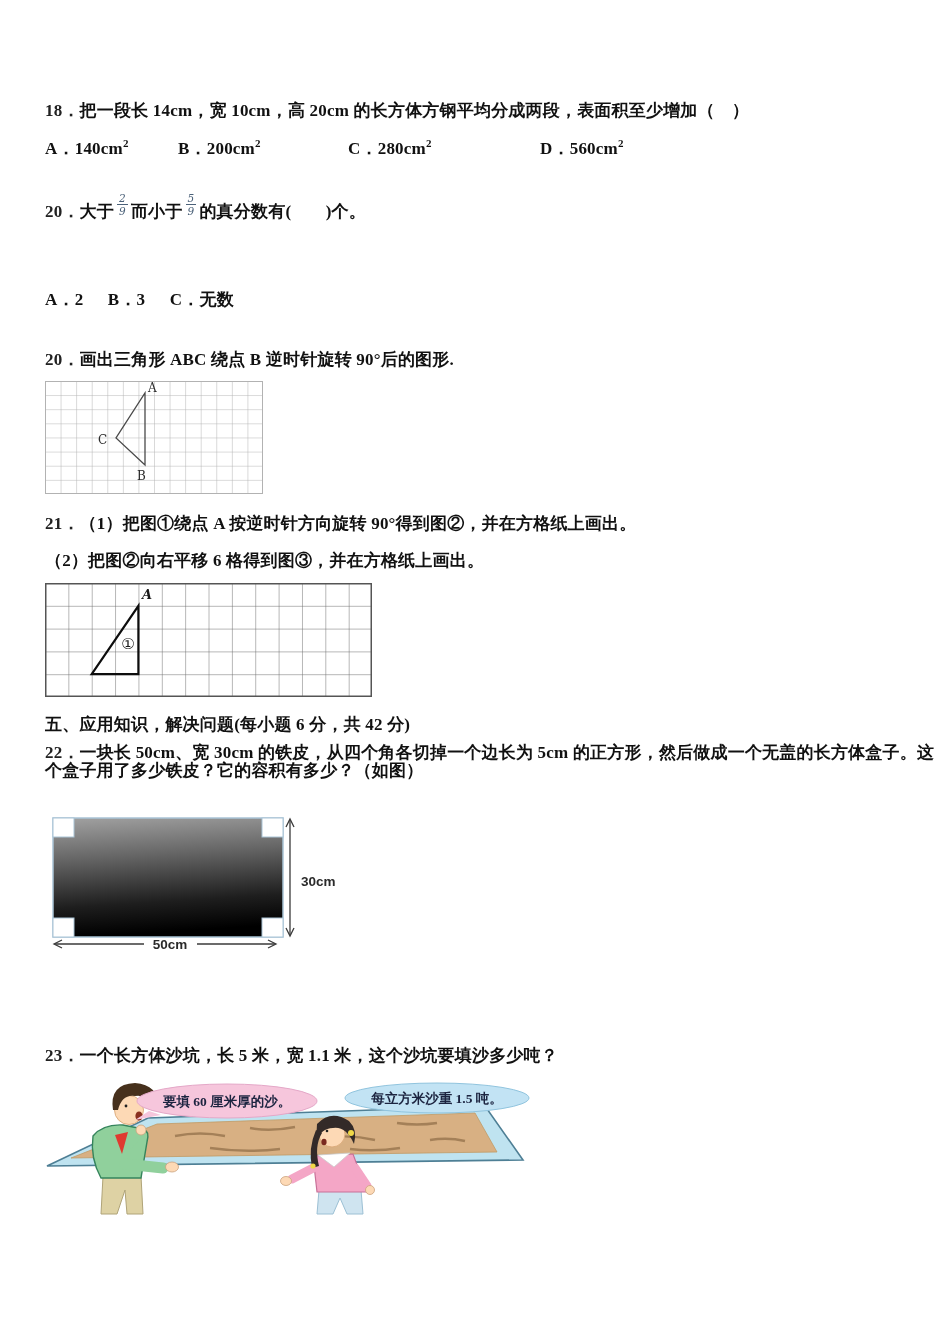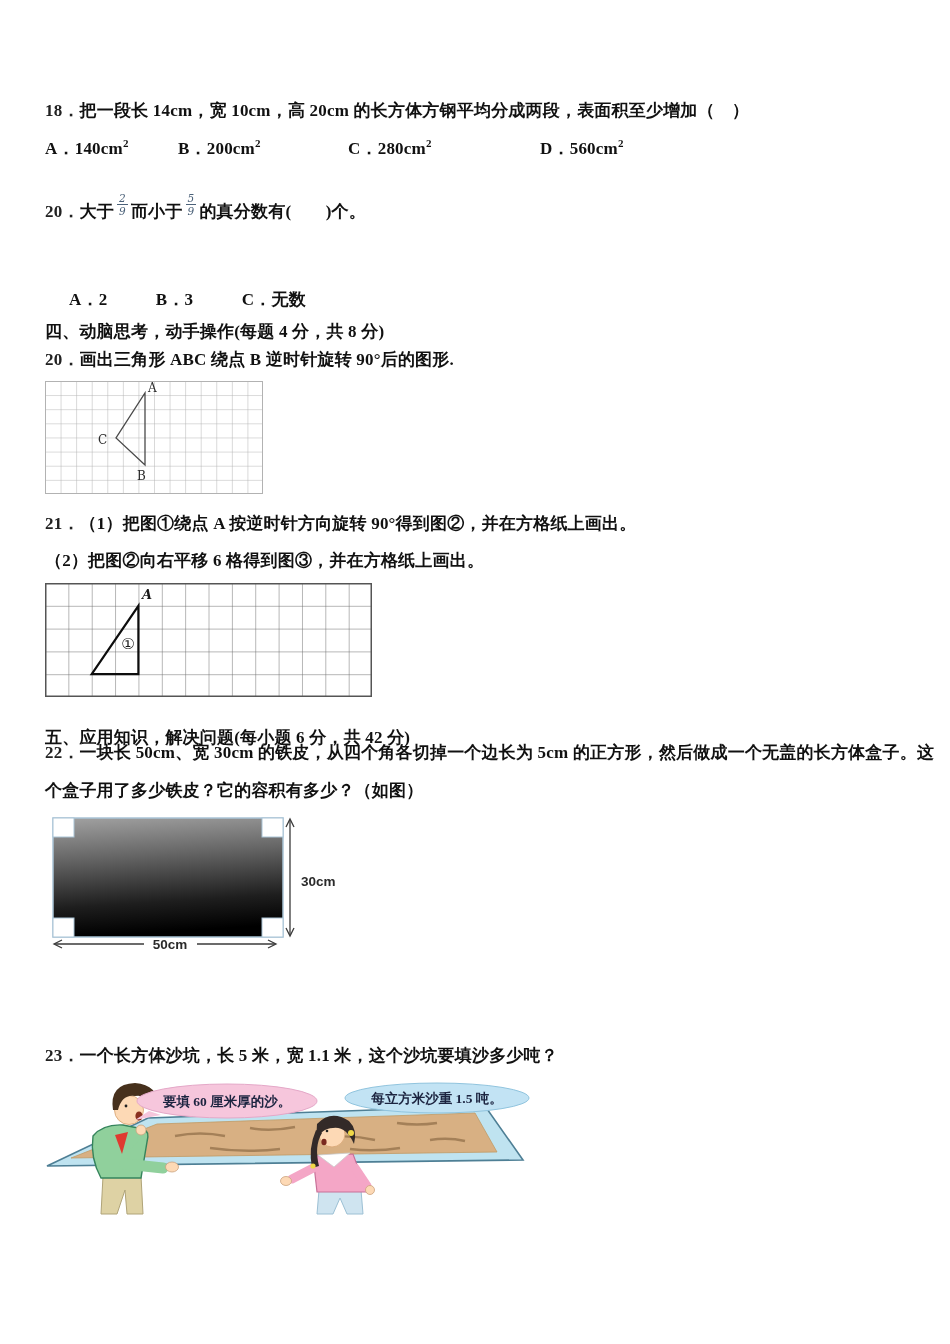--- a/index.html
+++ b/index.html
@@ -13,21 +13,21 @@
   .opts18 .o1{width:133px;}
   .opts18 .o2{width:170px;}
   .opts18 .o3{width:192px;}
   sup{font-size:11px;font-weight:700;}
   .frac{
     display:inline-flex;flex-direction:column;align-items:center;
     transform:translateY(-15px);font-size:10.5px;font-weight:400;font-style:italic;
     color:#4a6078;line-height:1.15;margin:0 3px;font-family:"DejaVu Serif",serif;
   }
   .frac .num{border-bottom:1px solid #4a6078;padding:0 2px;}
-  .opts19 span{margin-right:20px;margin-left:24px;}
+  .opts19 span{margin-right:20px;}
   svg{display:block;}
   .svgtext{font-family:"DejaVu Serif",serif;}
 </style>
 </head>
 <body>
 
 <div class="page">
 
   <div class="line" style="top:100px;">
     <span class="qnum">18．</span><span>把一段长 14cm，宽 10cm，高 20cm 的长方体方钢平均分成两段，表面积至少增加（　）</span>
@@ -47,21 +47,20 @@
         <span class="num">5</span>
         <span class="den">9</span>
       </span><span>的真分数有(　　)个。</span>
   </div>
   <div class="line opts19" style="top:289px;">
     <span>A．2</span>
     <span>B．3</span>
     <span>C．无数</span>
   </div>
 
-  <div class="line" style="top:321px;">四、动脑思考，动手操作(每题 4 分，共 8 分)</div>
 
   <div class="line" style="top:349px;text-align:center;">
     <span class="qnum">20．</span><span>画出三角形 ABC 绕点 B 逆时针旋转 90°后的图形.</span>
   </div>
 
   <svg style="position:absolute;left:45px;top:381px;" width="218" height="113" viewBox="0 0 218 113">
     <defs>
       <pattern id="g20" width="15.57" height="14.12" patternUnits="userSpaceOnUse">
         <path d="M15.57 0 H0 V14.12" fill="none" stroke="#b2b2b2" stroke-width="1"></path>
       </pattern>
@@ -83,26 +82,26 @@
       <pattern id="g21" width="23.36" height="22.8" patternUnits="userSpaceOnUse">
         <path d="M23.36 0 H0 V22.8" fill="none" stroke="#6e6e6e" stroke-width="1"></path>
       </pattern>
     </defs>
     <rect x="0.75" y="0.75" width="325.5" height="112.5" fill="url(#g21)" stroke="#555" stroke-width="1.5"></rect>
     <path d="M93.4,22.8 V91.2 H46.7 Z" fill="none" stroke="#0d0d0d" stroke-width="2.2"></path>
     <text class="svgtext" x="97" y="16" font-size="13" font-style="italic" font-weight="bold" fill="#1a1a1a">A</text>
     <text x="83" y="66" font-size="15" fill="#1a1a1a" text-anchor="middle" font-family="DejaVu Sans, sans-serif">①</text>
   </svg>
 
-  <div class="line" style="top:714px;margin-top:13px;">五、应用知识，解决问题(每小题 6 分，共 42 分)</div>
+  <div class="line" style="top:714px;">五、应用知识，解决问题(每小题 6 分，共 42 分)</div>
 
   <div class="line" style="top:742px;text-align:center;">
     <span class="qnum">22．</span><span>一块长 50cm、宽 30cm 的铁皮，从四个角各切掉一个边长为 5cm 的正方形，然后做成一个无盖的长方体盒子。这</span>
   </div>
-  <div class="line" style="top:780px;text-align:right;">个盒子用了多少铁皮？它的容积有多少？（如图）</div>
+  <div class="line" style="top:760px;text-align:right;">个盒子用了多少铁皮？它的容积有多少？（如图）</div>
 
   <svg style="position:absolute;left:45px;top:808px;" width="310" height="150" viewBox="0 0 310 150">
     <defs>
       <linearGradient id="grad22" x1="0" y1="0" x2="0.12" y2="1">
         <stop offset="0%" stop-color="#a2a2a2"></stop>
         <stop offset="35%" stop-color="#666666"></stop>
         <stop offset="75%" stop-color="#1e1e1e"></stop>
         <stop offset="100%" stop-color="#000000"></stop>
       </linearGradient>
     </defs>

